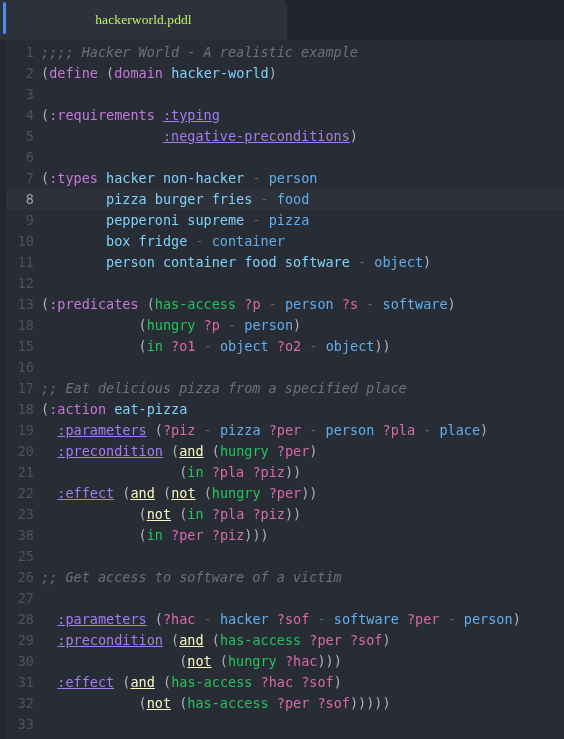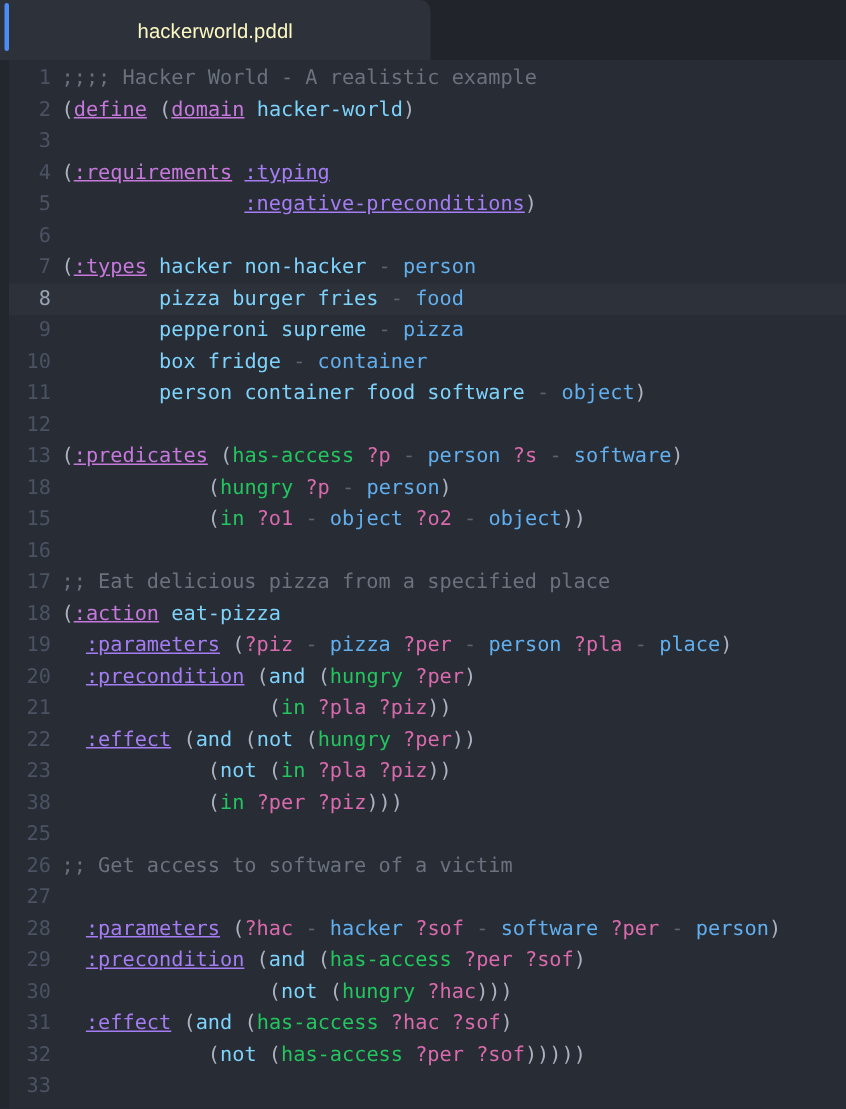--- a/index.html
+++ b/index.html
@@ -47,23 +47,23 @@
   .tab-accent {
     position: absolute;
     left: 3px;
     top: 2px;
     width: 3px;
     height: 32px;
     background: #4b8cf5;
     border-radius: 2px;
   }
   .tab-title {
-    font-family: Liberation Sans, sans-serif;
+    font-family: Liberation Serif, serif;
     font-size: 13.5px;
-    color: #fef9c3;
+    color: #bef264;
     letter-spacing: 0.1px;
     white-space: nowrap;
   }
   .tabbar-filler {
     flex: 1 1 auto;
     background: #21252b;
   }
 
   
   .code-area {
@@ -105,29 +105,29 @@
     z-index: 4;
   }
   .src {
     position: absolute;
     left: 41px;
     top: 0;
     white-space: pre;
   }
 
   
-  .t-comment  { color: #6b727d; }
+  .t-comment  { color: #6b727d; font-style: italic; }
   .t-paren    { color: #abb2bf; }
-  .t-kw       { color: #c678dd; text-decoration: underline; }   
+  .t-kw       { color: #c678dd; }   
   .t-req      { color: #a47cf3; text-decoration: underline; }   
   .t-name     { color: #7dd3fc; }   
   .t-type     { color: #61afef; }   
   .t-pred     { color: #22c55e; }   
   .t-var      { color: #d96aad; }   
-  .t-logic    { color: #7dd3fc; }   
+  .t-logic    { color: #fef9c3; text-decoration: underline; }   
   .t-dash     { color: #5c6370; }
   .t-plain    { color: #abb2bf; }
 </style>
 </head>
 <body>
 
 <div class="editor">
 
   <div class="tabbar">
     <div class="tab">

